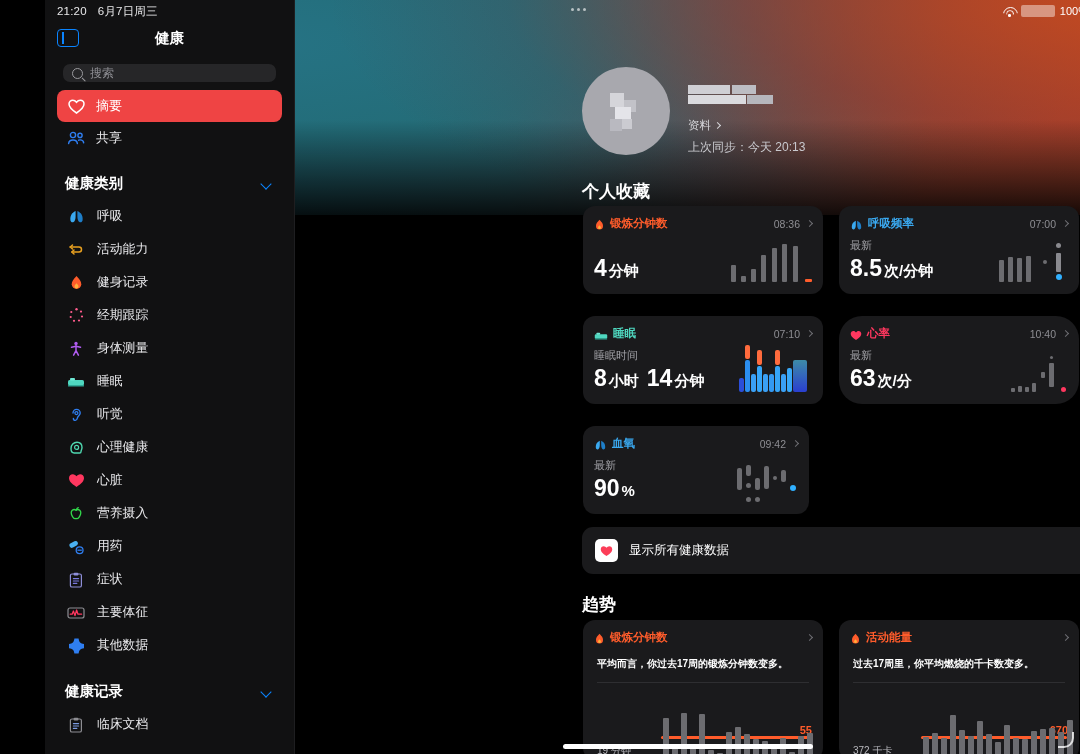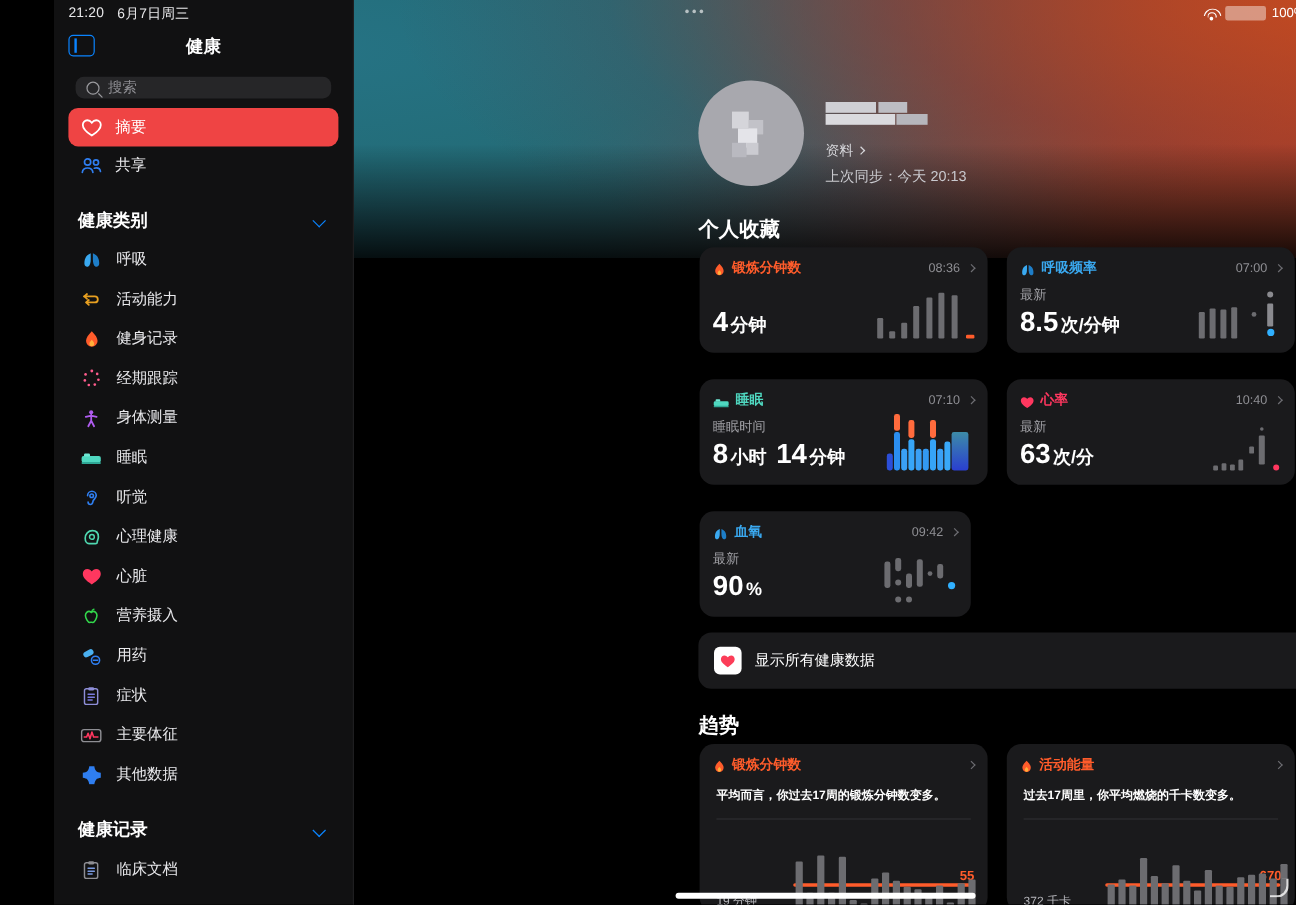--- a/index.html
+++ b/index.html
@@ -499,21 +499,21 @@
           <span class="bar" style="left:24px;width:5px;height:18px;background:#3aa0f5;border-radius:2px;"></span>
           <span class="bar" style="left:30px;width:5px;height:18px;background:#3399f2;border-radius:2px;"></span>
           <span class="bar" style="left:36px;width:5px;height:26px;background:#36a4f6;border-radius:2px;"></span>
           <span class="bar" style="left:36px;width:5px;height:15px;bottom:27px;background:#ff6b3d;border-radius:2px;"></span>
           <span class="bar" style="left:42px;width:5px;height:18px;background:#3aa0f5;border-radius:2px;"></span>
           <span class="bar" style="left:48px;width:5px;height:24px;background:#39a8f8;border-radius:2px;"></span>
           <span class="bar" style="left:54px;width:14px;height:32px;background:linear-gradient(to bottom,#3d8ca8,#2a3fd0);border-radius:2px;"></span>
         </div>
       </div>
 
-      <div class="card" style="left:544px;top:316px;width:240px;height:88px;">
+      <div class="card" style="left:544px;top:316px;width:240px;height:88px;border-radius:23px;">
         <div class="c-head">
           <div class="c-title" style="color:#ff375f;">
             <svg width="12" height="11" viewBox="0 0 17 15">
                 <path d="M8.5 14C3 10.4 1 8 1 5.1 1 2.8 2.7 1.2 4.8 1.2c1.6 0 2.9 1 3.7 2.1.8-1.1 2.1-2.1 3.7-2.1C14.3 1.2 16 2.8 16 5.1 16 8 14 10.4 8.5 14z" fill="#ff375f"></path>
               </svg>
             <span>心率</span>
           </div>
           <div class="c-time">
             <span>10:40</span>
             <span class="c-chev"></span>

